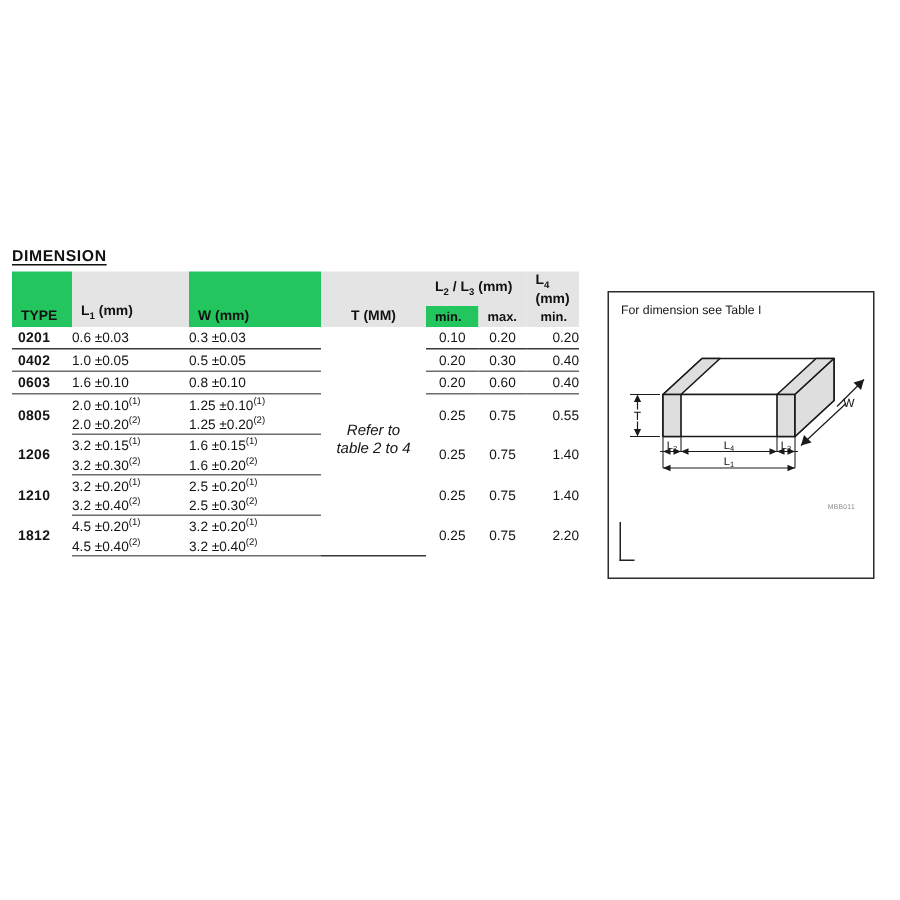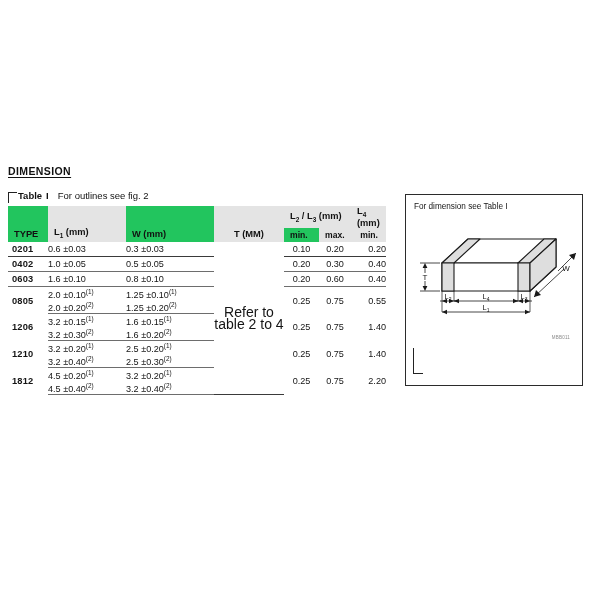--- a/index.html
+++ b/index.html
@@ -75,21 +75,21 @@
   .noline { border-bottom: none; }
 
   .datarow td { height: 15px; font-size: 9.1px; color:#141414; }
   .datarow td.type { font-weight: bold; font-size: 9.3px; padding-left: 4px; letter-spacing:.2px;margin-top:32px;}
   .twoline td { height: 13.5px; }
   sup { font-size: 6.4px; vertical-align: super; }
   sub { font-size: 6.4px; vertical-align: sub; }
   .val { padding-left: 6px; }
   .num { text-align: center; }
   .num-r { text-align: right; padding-right: 10px; }
-  .refer { text-align: center; font-size: 14px; line-height: 12px; color:#141414; }
+  .refer { text-align: center; font-size: 10px; line-height: 12px; color:#141414;font-style:italic; }
 
   
   #outlines-block {
     position: absolute;
     left: 405px; top: 185px;
     width: 186px;
   }
   .outlines-title {
     font-size: 10.5px; font-weight: bold; letter-spacing: .4px; color:#111;
   }
@@ -126,26 +126,20 @@
 </style>
 </head>
 <body>
 
 <div id="page">
 
   <div id="dimension-block">
 
     <div class="section-title">DIMENSION</div>
 
-    <div class="table-caption-row">
-      <div class="corner-bracket"></div>
-      <span class="cap-strong">Table</span>
-      <span class="cap-num">I</span>
-      <span class="cap-rest">For outlines see fig. 2</span>
-    </div>
 
     <table class="dim">
       <colgroup>
         <col style="width:40px">
         <col style="width:78px">
         <col style="width:88px">
         <col style="width:70px">
         <col style="width:35px">
         <col style="width:32px">
         <col style="width:35px">

